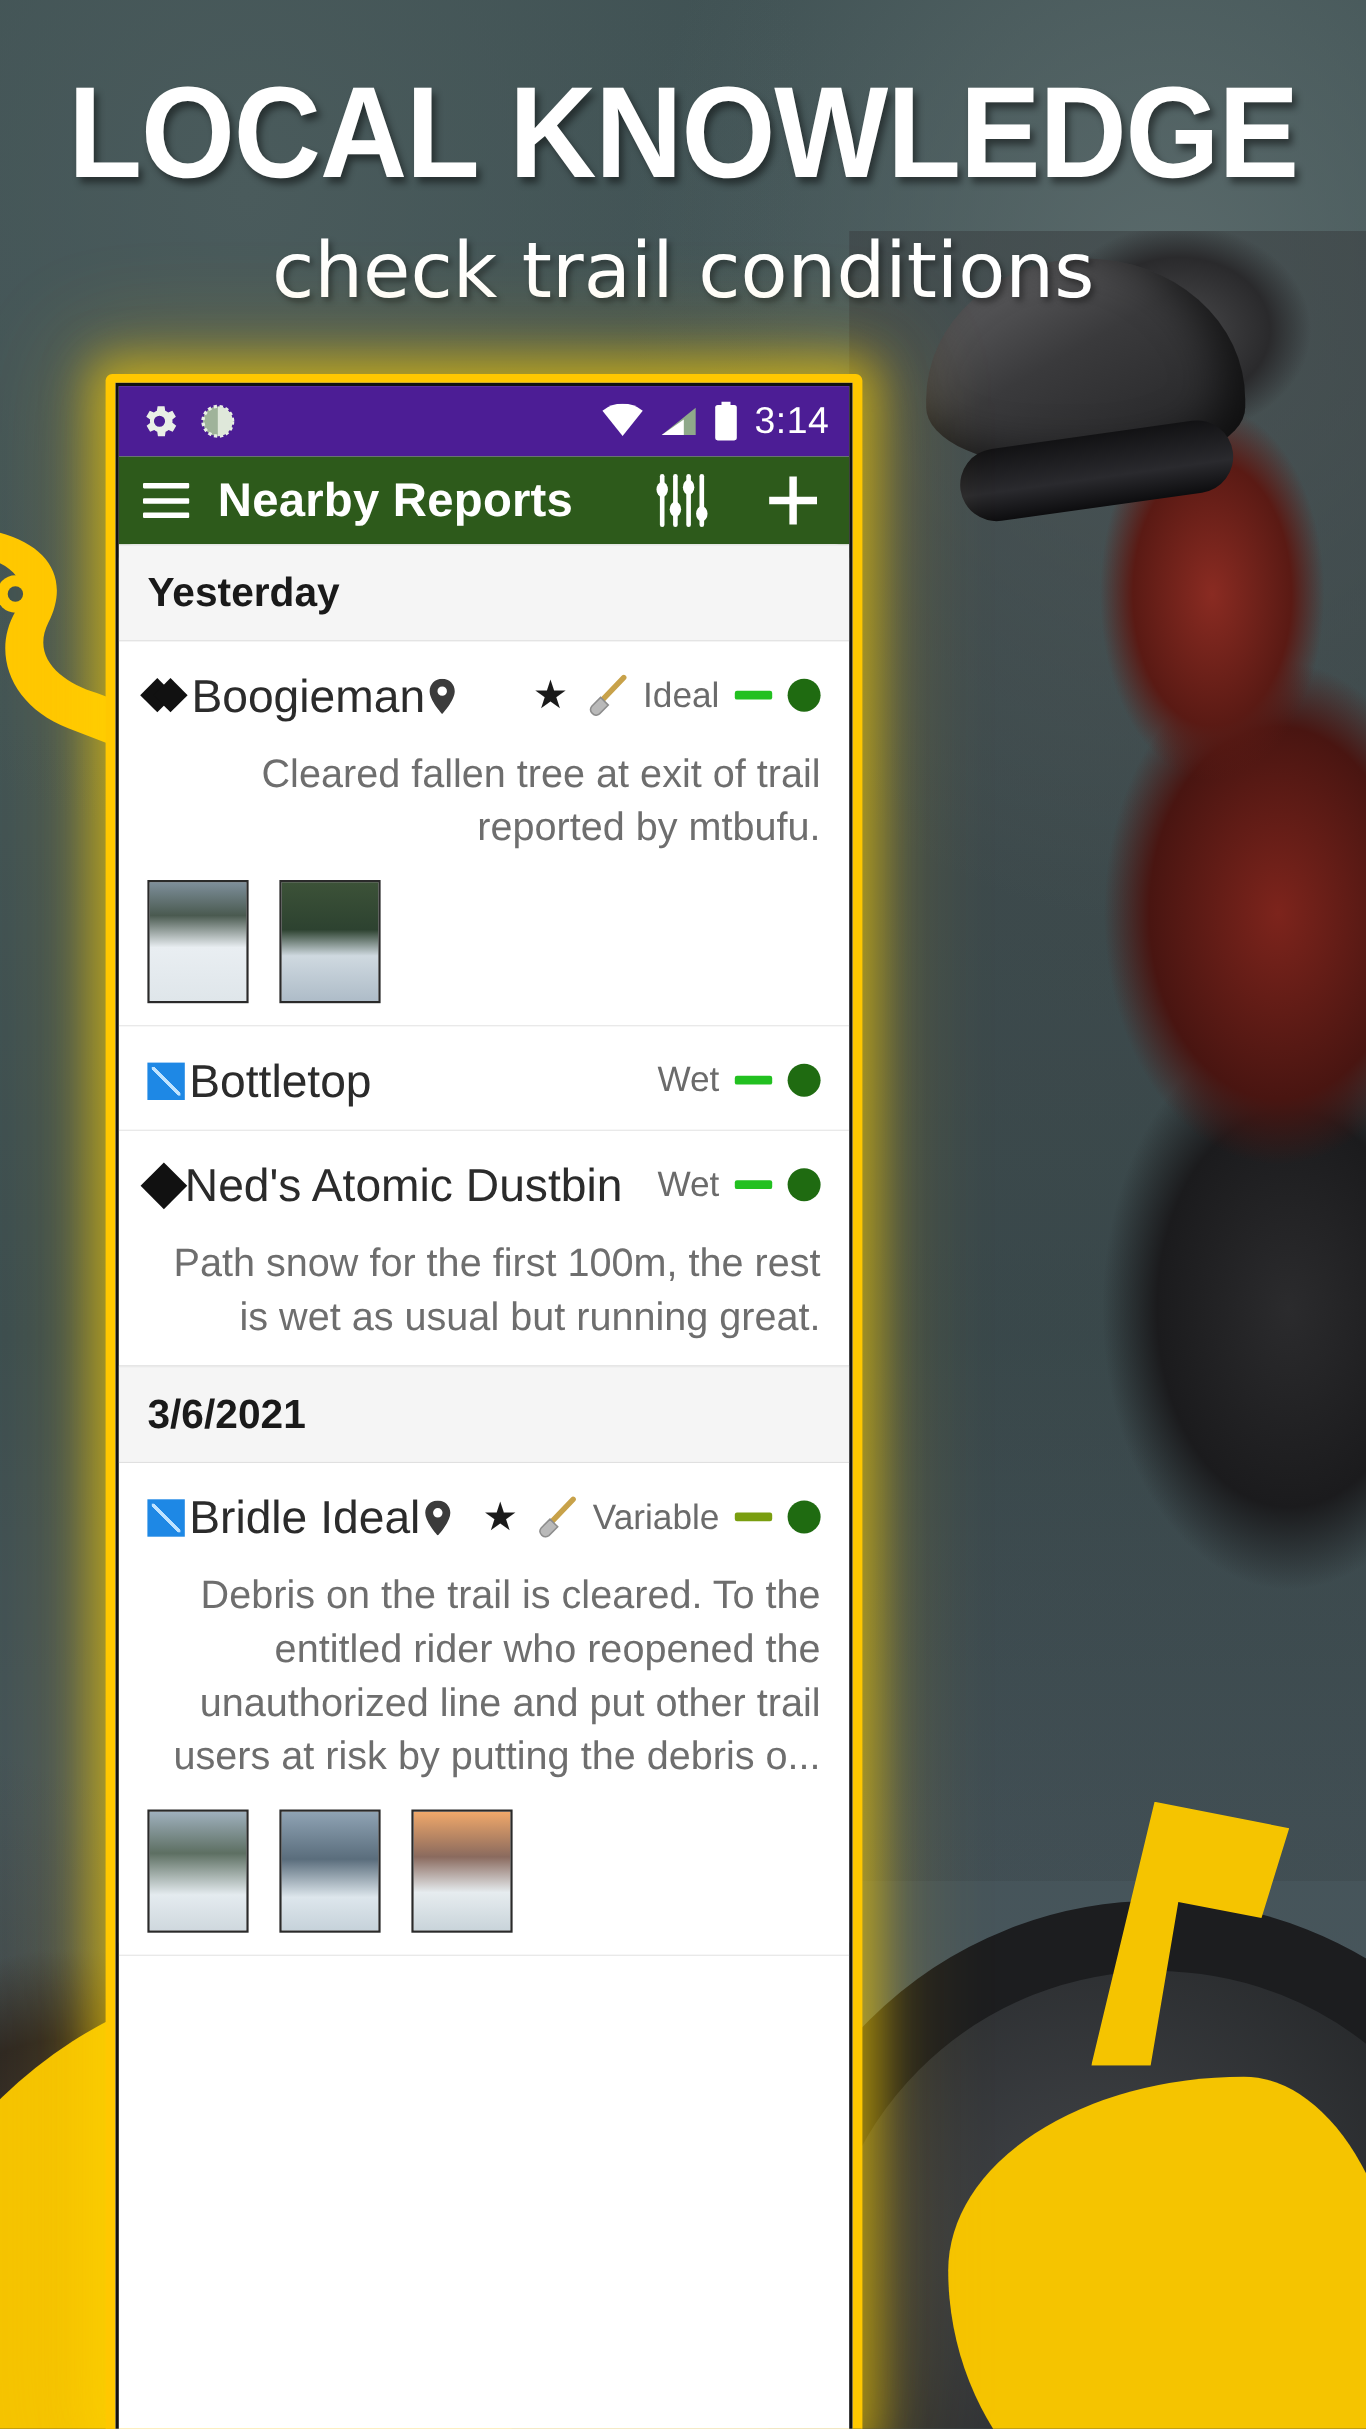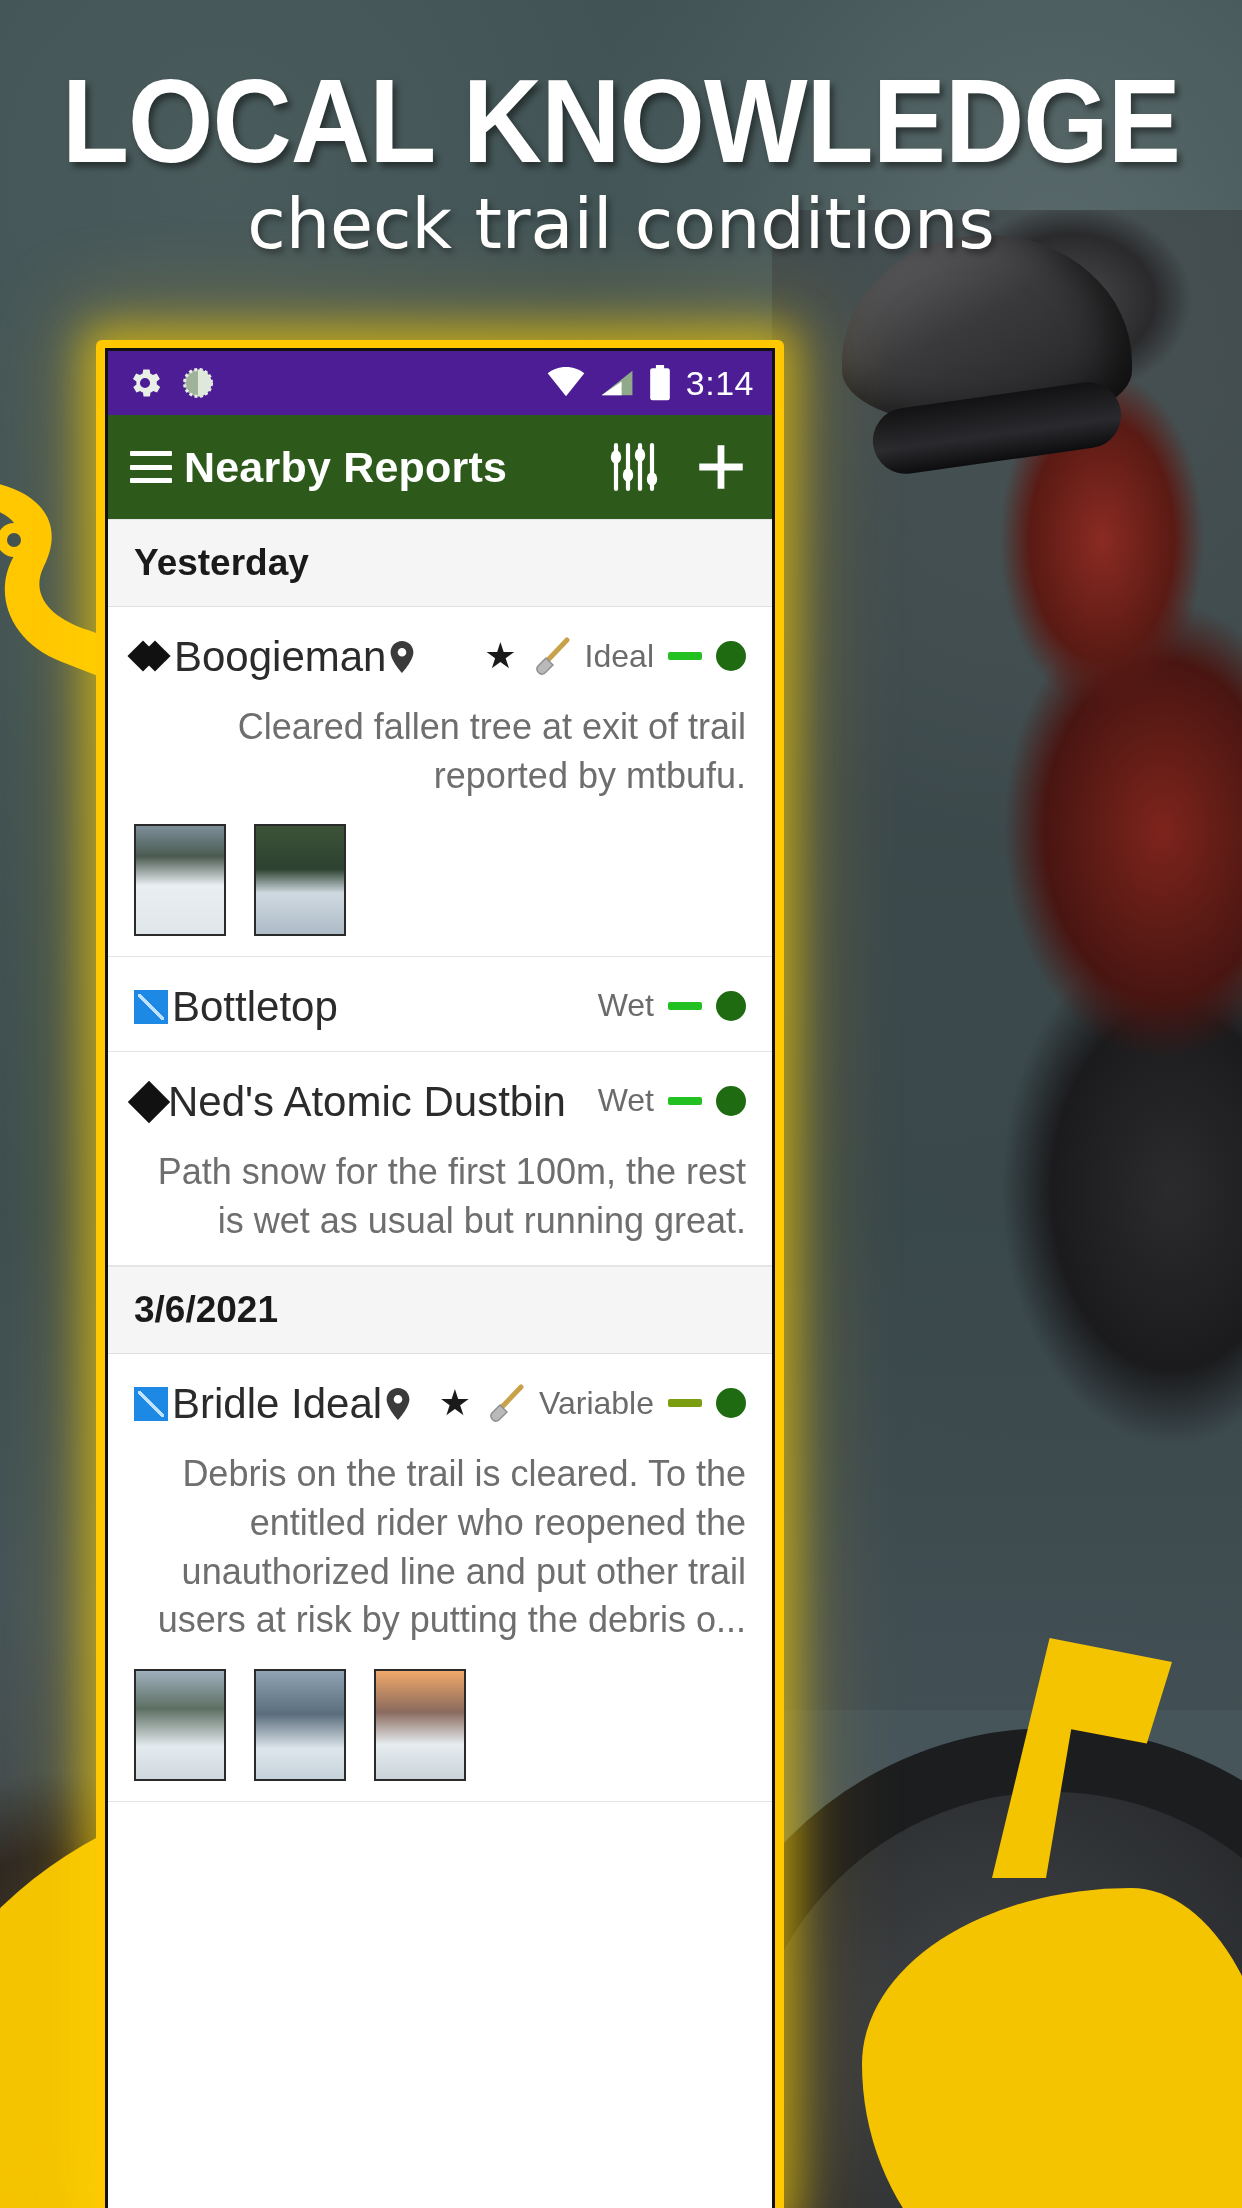--- a/index.html
+++ b/index.html
@@ -81,21 +81,21 @@
   #headline {
     position:absolute; left:0; right:0; top:62px;
     text-align:center; color:#fff;
     font-family:"Liberation Sans Narrow","Liberation Sans", sans-serif;
     font-weight:bold; font-size:118px; line-height:1.0;
     letter-spacing:-1px;
     transform:scaleX(.93);
     text-shadow:4px 5px 7px rgba(0,0,0,.45);
   }
   #subhead {
-    position:absolute; left:0; right:0; top:186px;
+    position:absolute; left:0; right:0; top:208px;
     text-align:center; color:#fff;
     font-family:"DejaVu Sans", sans-serif;
     font-weight:400; font-size:70px; line-height:1.1;
     text-shadow:3px 4px 6px rgba(0,0,0,.4);
   }
 
   
   #phoneGlow {
     position:absolute; left:96px; top:340px; width:688px; height:1880px;
     background:#ffc800;
@@ -113,22 +113,22 @@
     height:64px; background:#4c1d95; color:#e9efe6;
     display:flex; align-items:center; padding:0 18px; gap:14px;
   }
   #statusbar .left { display:flex; align-items:center; gap:16px; }
   #statusbar .right { margin-left:auto; display:flex; align-items:center; gap:14px; }
   .clock { font-size:34px; font-weight:400; letter-spacing:.5px; color:#fff;}
   .sb-ico { display:block; }
 
   
   #appbar {
-    height:104px; background:#2d5a1b; color:#fff;
-    display:flex; align-items:center; padding:0 22px; gap:12px;
+    height:80px; background:#2d5a1b; color:#fff;
+    display:flex; align-items:center; padding:0 22px; gap:26px;
   }
   #appbar .title { font-size:43px; font-weight:bold; letter-spacing:.2px; }
   #appbar .spacer { flex:1; }
   .hamburger { width:42px; height:32px; display:flex; flex-direction:column; justify-content:space-between; }
   .hamburger i { display:block; height:5px; background:#fff; border-radius:1px; }
 
   
   #list { background:#fff;border-radius:13px; }
   .date-header {
     background:#f5f5f5; border-bottom:1px solid #e0e0e0; border-top:1px solid #e6e6e6;

